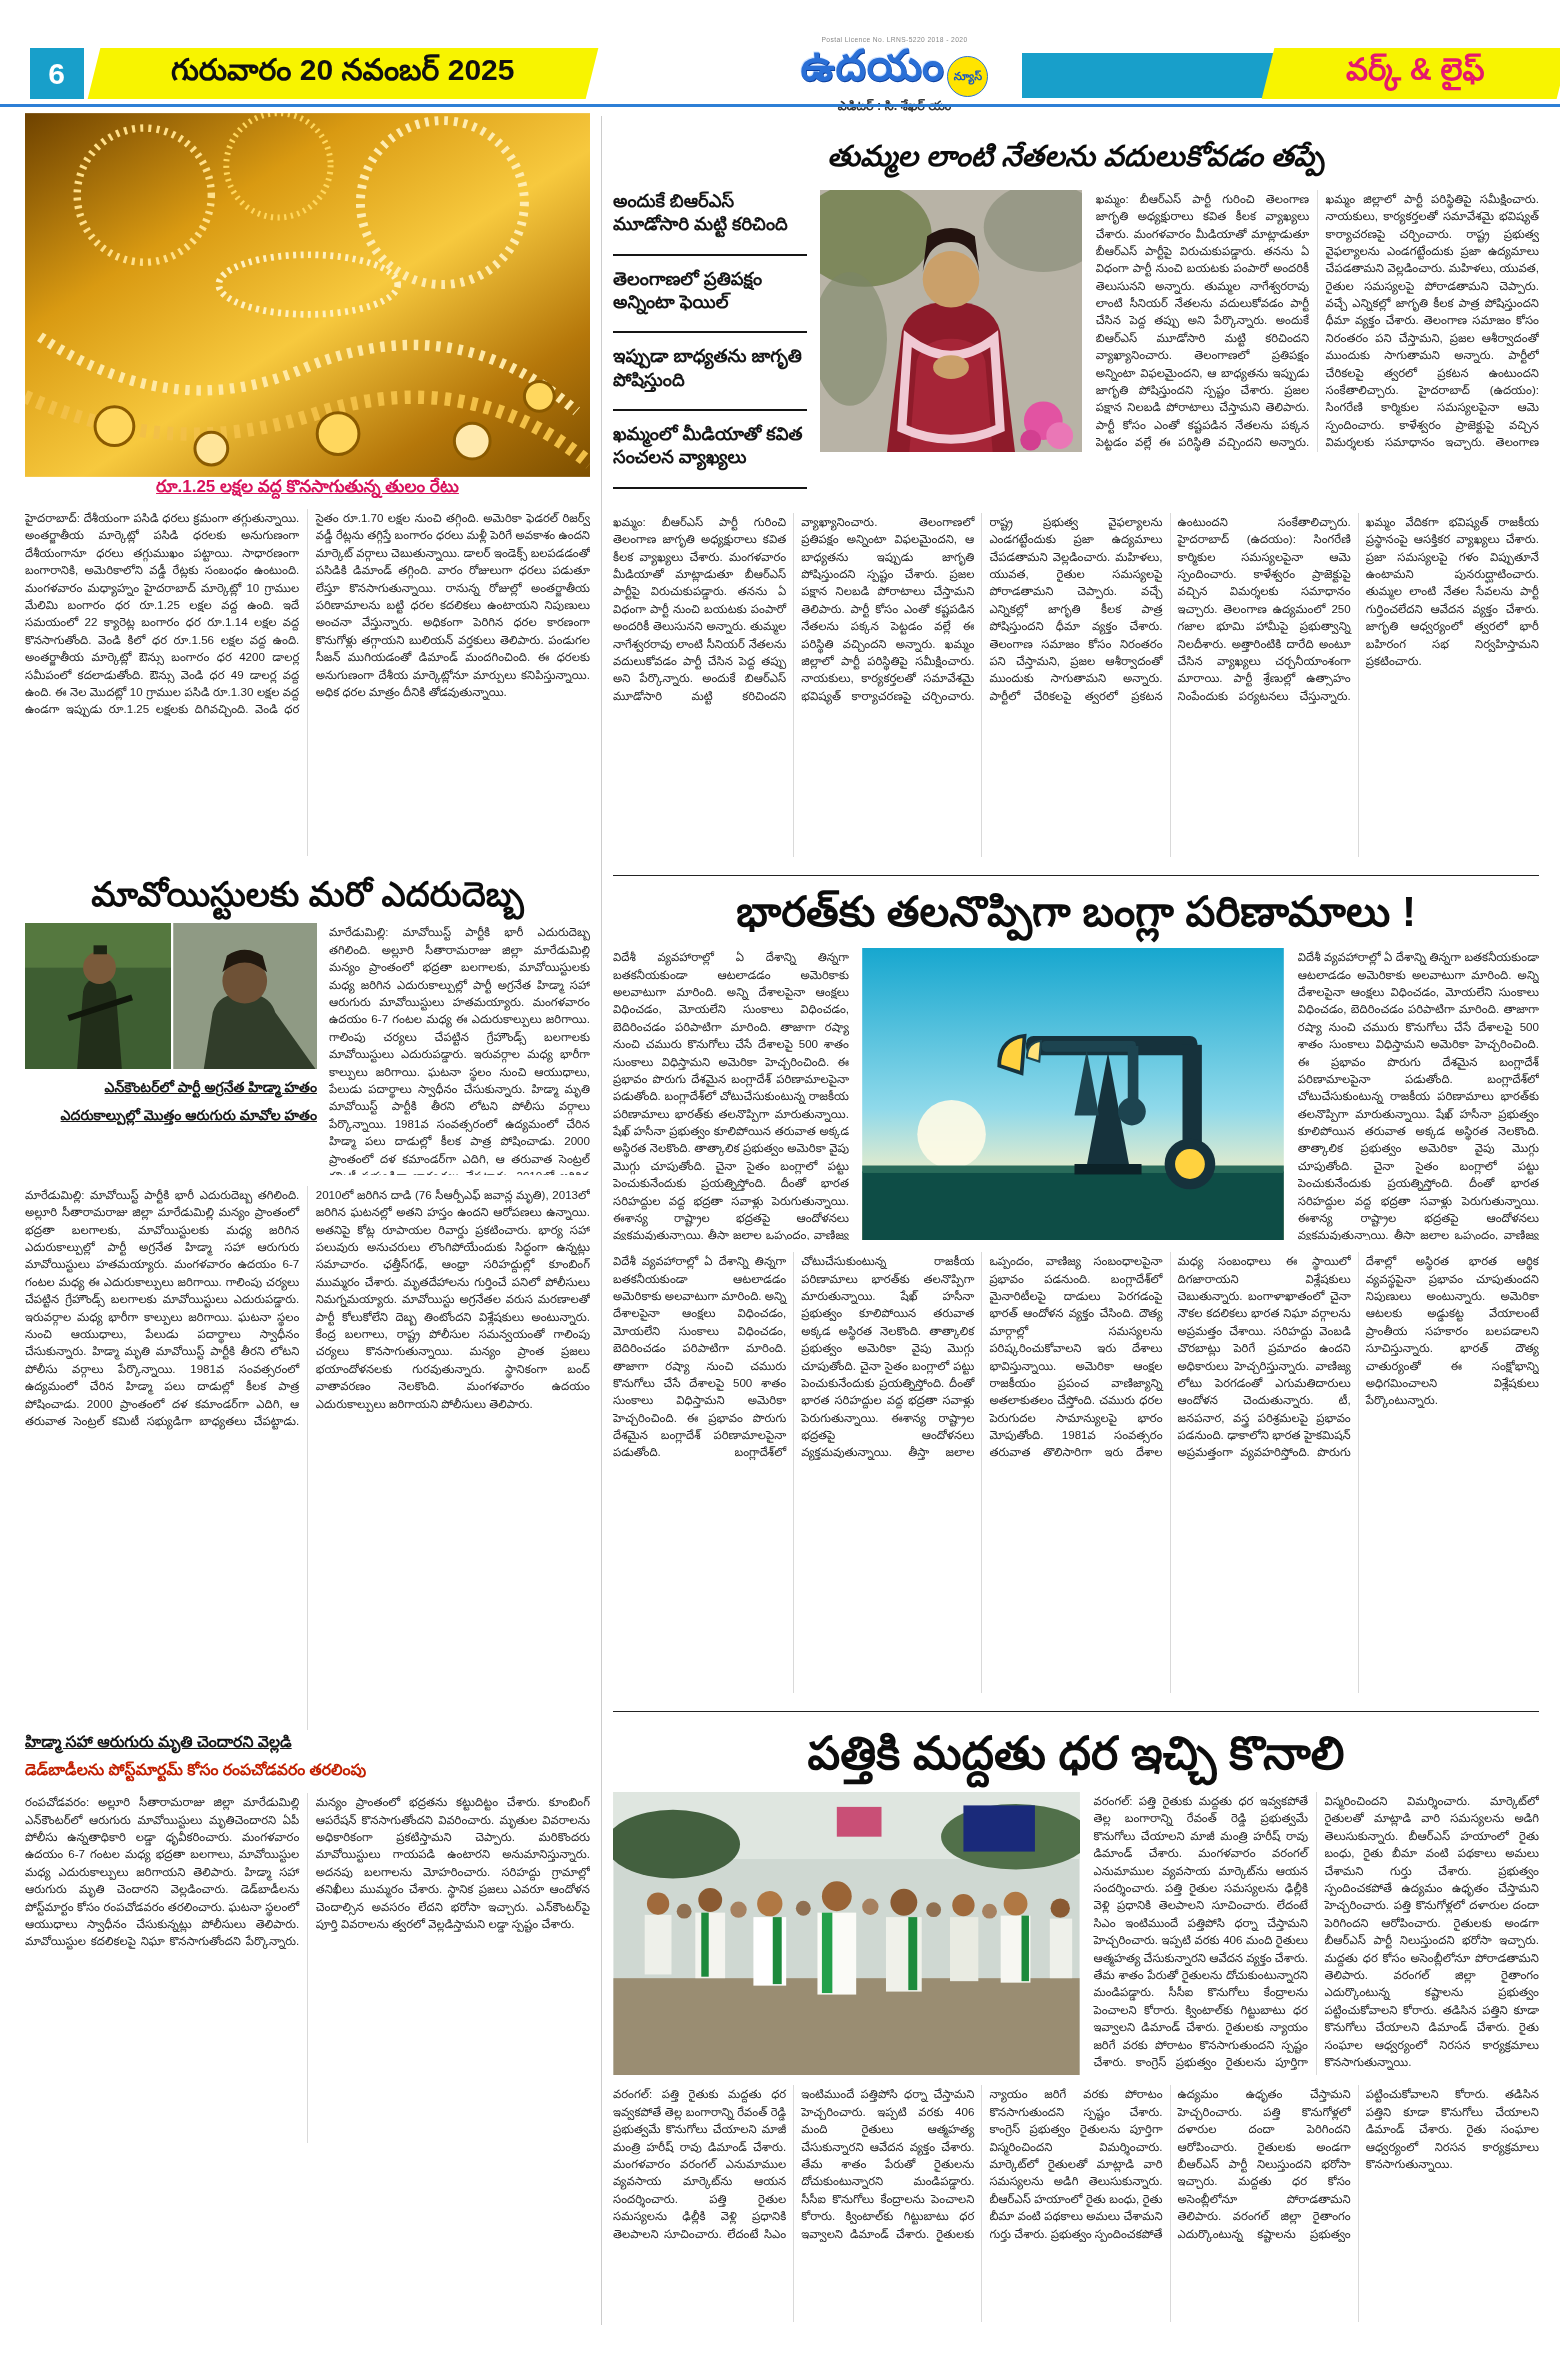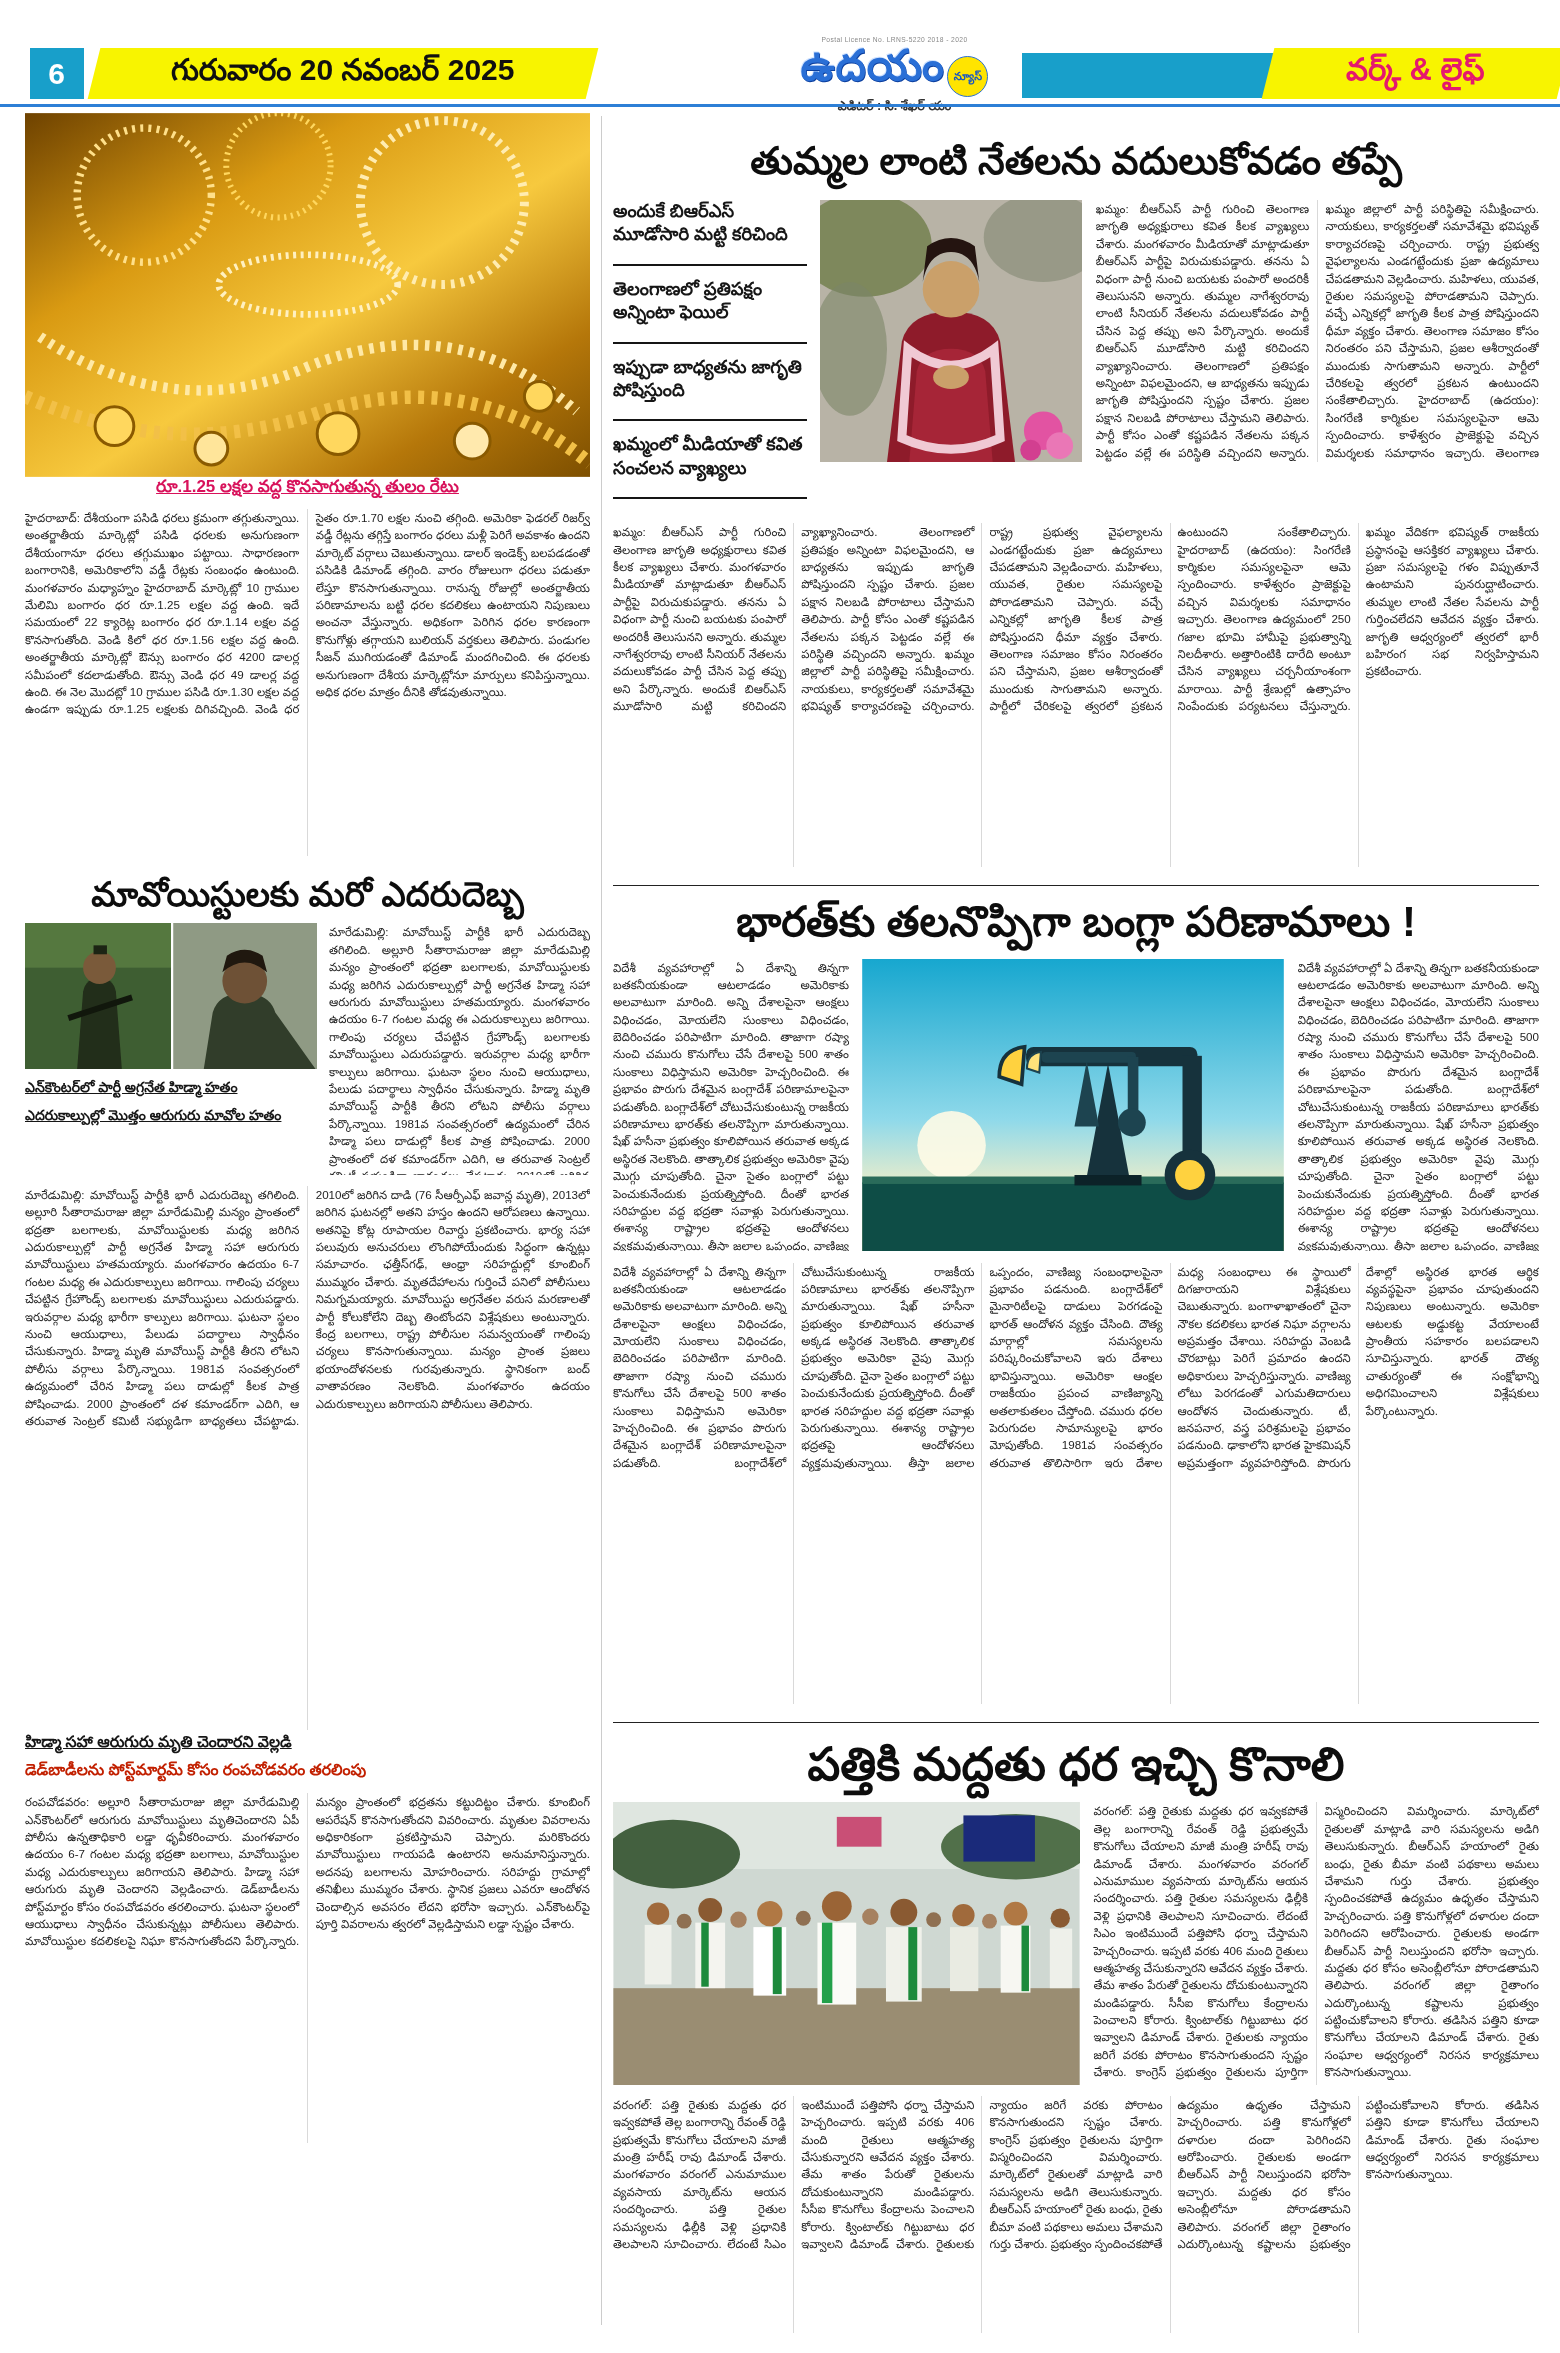--- a/index.html
+++ b/index.html
@@ -34,30 +34,30 @@
   .headline{font-weight:800;color:#0d0d0d;text-align:center;line-height:1.15;}
   
   .leftcol{position:absolute;left:25px;top:113px;width:565px;}
   .photo{display:block;width:100%;}
   .h-gold{font-size:34px;margin:12px 0 3px;}
   .sub-gold{color:#d8125b;font-size:17px;font-weight:800;text-align:center;margin:0 0 9px;text-decoration:underline;}
   .gold-body{height:347px;}
   .h-maoist{font-size:34px;margin:19.4px 0 9px;}
   .maoist-row{display:flex;gap:12px;}
   .maoist-left{width:292px;flex:none;}
-  .cap{font-size:14px;font-weight:800;text-align:left;text-decoration:underline;margin-top:9px;line-height:1.3;}
+  .cap{font-size:14px;font-weight:800;text-align:right;text-decoration:underline;margin-top:9px;line-height:1.3;}
   .maoist-side{flex:1;height:252px;overflow:hidden;}
   .maoist-body2{height:544px;margin-top:10.4px;}
   .h-ladda{font-size:31px;margin:22.4px 0 6px;}
   .sub-ladda1{font-size:15.7px;font-weight:800;text-decoration:underline;margin:3px 0 6px;}
   .sub-ladda2{font-size:15.7px;font-weight:800;color:#c22000;margin:0 0 10.4px;}
   .ladda-body{height:350px;}
   
   .rightzone{position:absolute;left:613px;top:113px;width:926px;}
-  .h-kavitha{font-size:38px;margin:27px 0 16.4px;}
+  .h-kavitha{font-size:29px;margin:27px 0 16.4px;font-style:italic;}
   .kav-row{display:flex;gap:13.4px;}
   .kav-bullets{width:194px;flex:none;}
   .bullet{font-size:18px;font-weight:800;line-height:1.3;border-bottom:2.2px solid #151515;
           padding-bottom:17px;margin-bottom:12px;}
   .kav-photo-wrap{width:262px;flex:none;}
   .kav-side{flex:1;height:262px;overflow:hidden;}
   .kav-body{height:344px;margin-top:12px;}
   .sep{border-top:1.5px solid #222;margin-top:18px;}
   .h-bangla{font-size:42px;margin:12px 0 12px;}
   .bangla-row{display:flex;gap:13.4px;}

